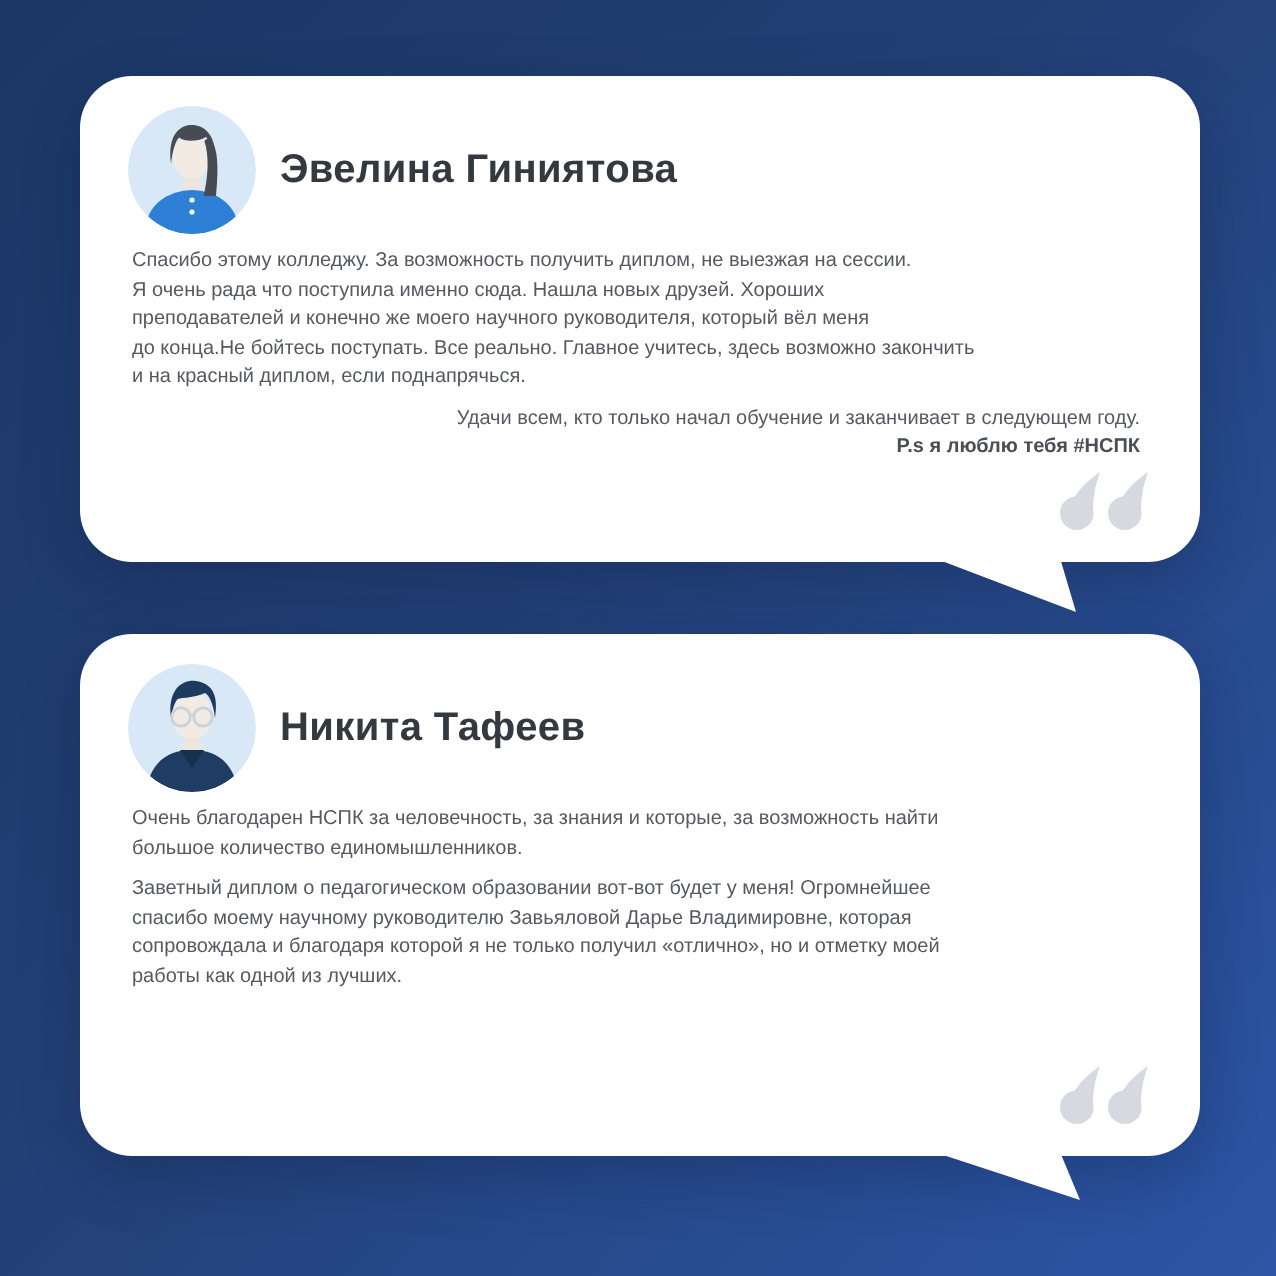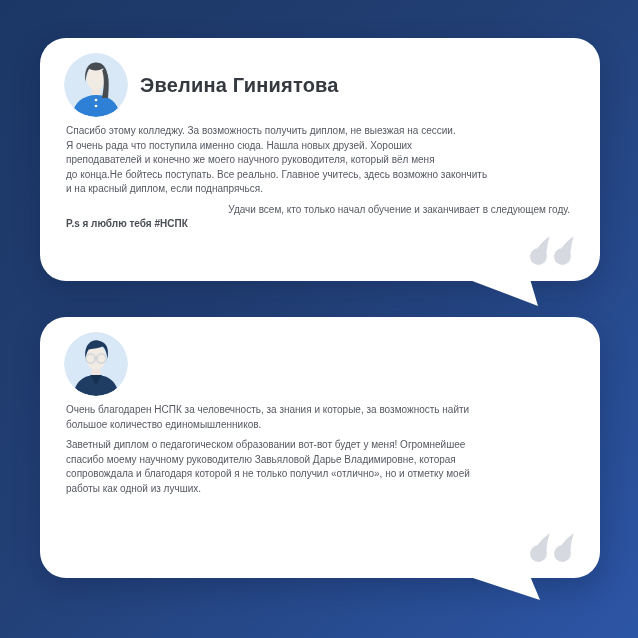--- a/index.html
+++ b/index.html
@@ -48,20 +48,21 @@
   .card-body p{
     margin:0 0 6px 0;
     white-space:pre-line;
   }
   .card-body p.last{margin-bottom:0;text-align:right;}
   .ps-line{
     margin:0;
     font-weight:700;
     color:#4a4e55;
     white-space:pre-line;
+    text-align:right;
   }
   .quote-icon{
     position:absolute;
     right:22px;
     bottom:15px;
     width:48px;height:30px;
   }
   .bubble-tail{
     position:absolute;
     left:0;
@@ -138,20 +139,21 @@
             <path d="M9,64 C11,49 20,43 32,43 C44,43 53,49 55,64 Z" fill="#1f3c63"></path>
             <path d="M26,43 L32,52 L38,43 Z" fill="#16314f"></path>
             <ellipse cx="32" cy="26" rx="10" ry="11.5" fill="#f2ebe4"></ellipse>
             <path d="M21.5,27 C19.5,12 28,7.5 34,8.5 C41.5,9.8 45.5,14.5 43.5,27 C42.8,20 40.5,15.5 38.5,14.5 C33.5,16.8 27.5,16.8 24.8,17.5 C23,19.5 22,23.5 21.5,27 Z" fill="#1d3b5e"></path>
             <circle cx="26.5" cy="26.5" r="4.6" fill="none" stroke="#c9d2da" stroke-width="1.4"></circle>
             <circle cx="37.5" cy="26.5" r="4.6" fill="none" stroke="#c9d2da" stroke-width="1.4"></circle>
             <line x1="31.1" y1="25.5" x2="32.9" y2="25.5" stroke="#c9d2da" stroke-width="1.4"></line>
           </g>
         </svg>
       </div>
+      <h2 class="reviewer-name">Никита Тафеев</h2>
     </div>
     <div class="card-body">
       <p>Очень благодарен НСПК за человечность, за знания и которые, за возможность найти
 большое количество единомышленников.</p>
       <p>Заветный диплом о педагогическом образовании вот-вот будет у меня! Огромнейшее
 спасибо моему научному руководителю Завьяловой Дарье Владимировне, которая
 сопровождала и благодаря которой я не только получил «отлично», но и отметку моей
 работы как одной из лучших.</p>
     </div>
     <div class="quote-icon">

